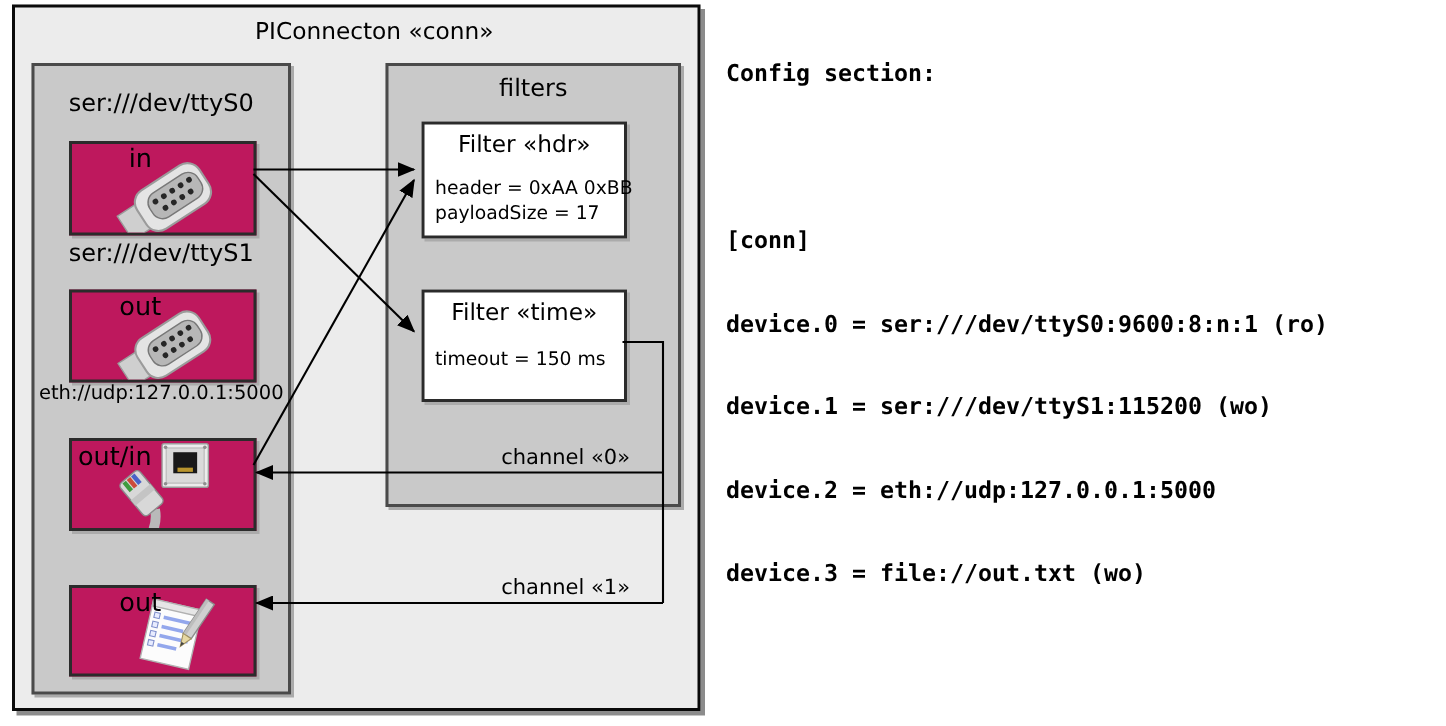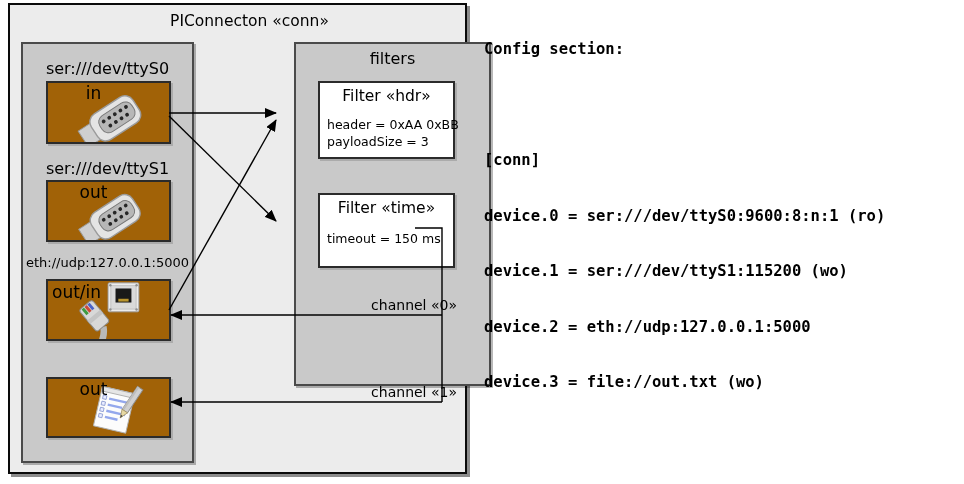--- a/index.html
+++ b/index.html
@@ -24,31 +24,32 @@
     position: absolute; top: 7px; left: 0; width: 100%;
     text-align: center; font-size: 15.5px; padding-left: 24px;
   }
   .group {
     position: absolute;
     background: #c9c9c9;
     border: 2px solid #4a4a4a;
     box-shadow: 2px 2px 0 rgba(0,0,0,0.28);
   }
   .devices-group { left: 11px; top: 37px; width: 173px; height: 421px; }
-  .filters-group { left: 247px; top: 37px; width: 197px; height: 344px; margin-left: 37px; }
+  .filters-group { left: 247px; top: 37px; width: 197px; height: 296px; }
 
   .dev-label {
     position: absolute; left: 0; width: 100%;
     text-align: center; font-size: 16px; line-height: 16px;
   }
   .dev-label.small { font-size: 13px; }
   .dev-box {
     position: absolute; left: 23px; width: 125px;
-    background: #a16207; border: 2px solid #2b2b2b;
+    background: #be185d; border: 2px solid #2b2b2b;
     box-shadow: 2px 2px 0 rgba(0,0,0,0.15);
+    margin-top: 13px;
   }
   .dir {
     position: absolute; top: 0; left: -15px; width: 100%;
     text-align: center; font-size: 17px; z-index: 2;
   }
   .dir-left {
     position: absolute; top: 1px; left: 4px;
     font-size: 17px; z-index: 2;
   }
   .dev-icon { position: absolute; left: 0; top: 0; width: 100%; height: 100%; }
@@ -188,21 +189,21 @@
         </svg>
       </div>
     </div>
 
     <div class="group filters-group">
       <div class="filters-title">filters</div>
 
       <div class="filter-box filter-hdr">
         <div class="f-title">Filter «hdr»</div>
         <div class="f-attr" style="top:33px">header = 0xAA 0xBB</div>
-        <div class="f-attr" style="top:50px">payloadSize = 3</div>
+        <div class="f-attr" style="top:50px">payloadSize = 17</div>
       </div>
 
       <div class="filter-box filter-time">
         <div class="f-title">Filter «time»</div>
         <div class="f-attr" style="top:35px">timeout = 150 ms</div>
       </div>
 
       <div class="ch-label ch-0">channel «0»</div>
       <div class="ch-label ch-1">channel «1»</div>
     </div>

